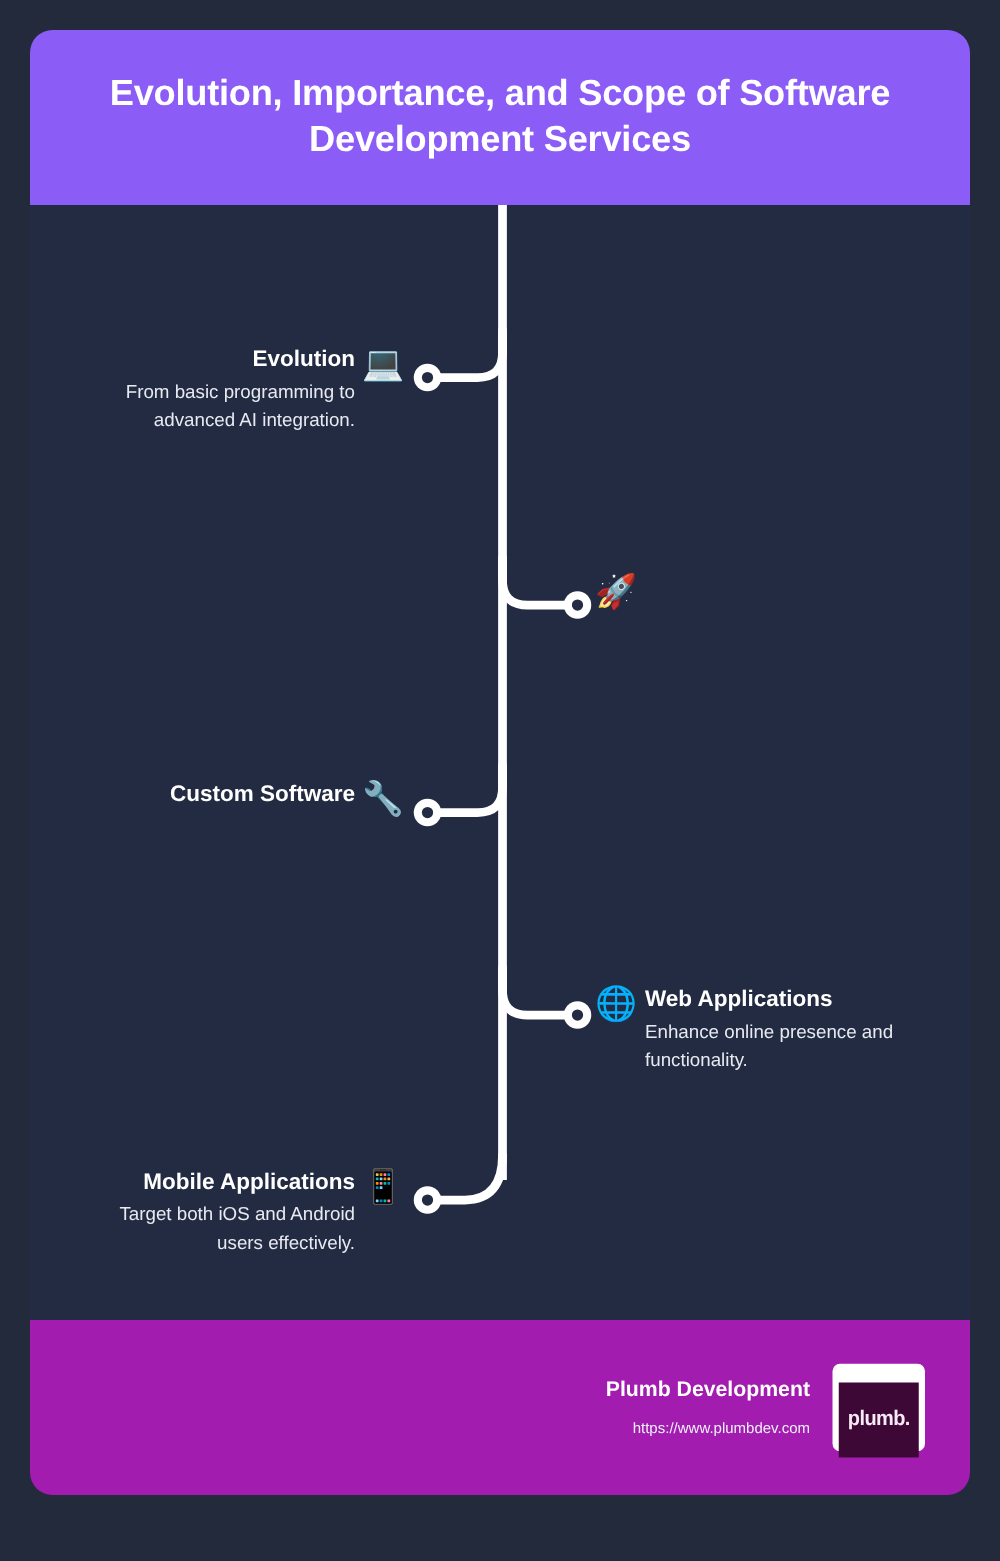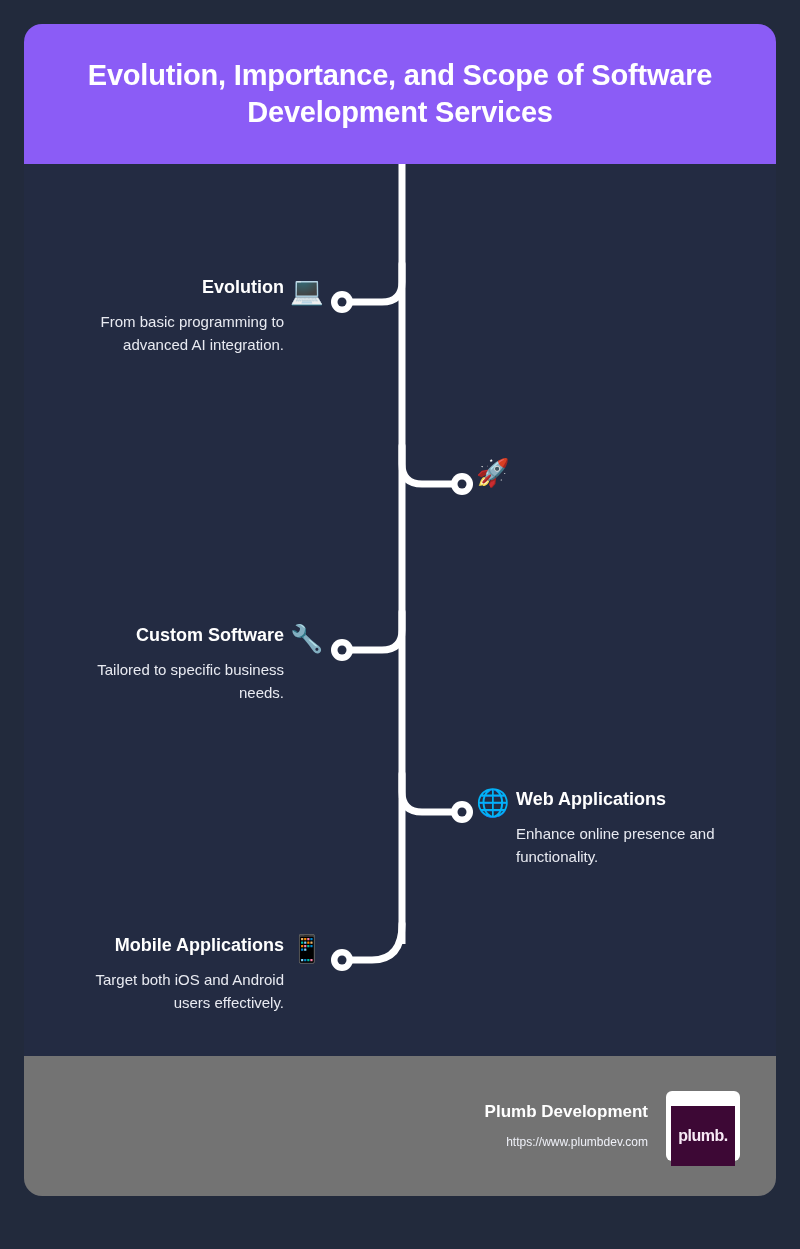--- a/index.html
+++ b/index.html
@@ -95,21 +95,21 @@
     color: #ffffff;
     font-size: 18px;
     font-weight: bold;
     line-height: 22px;
     white-space: nowrap;
   }
   .item-desc {
     color: #e8eaf1;
     font-size: 15px;
     line-height: 23px;
-    margin-top: 12px;
+    margin-top: 4px;
     max-width: 222px;
   }
 
   .item-emoji {
     font-size: 27px;
     line-height: 28px;
     width: 34px;
     height: 30px;
     display: flex;
     align-items: center;
@@ -119,21 +119,21 @@
   .item.left .item-emoji { margin-left: 6px; }
   .item.right .item-emoji { margin-right: 6px; }
 
   
   .footer {
     position: absolute;
     left: 0;
     top: 1032px;
     width: 752px;
     height: 140px;
-    background: #737373;
+    background: #a21caf;
     border-radius: 0 0 18px 18px;
     display: flex;
     align-items: center;
     justify-content: flex-end;
     box-sizing: border-box;
     padding-right: 36px;
   }
   .footer-text {
     display: flex;
     flex-direction: column;
@@ -231,21 +231,20 @@
       <div class="item-emoji">💻</div>
     </div>
 
     <div class="item right" style="top:294px;">
       <div class="item-emoji">🚀</div>
     </div>
 
     <div class="item left" style="top:460px;">
       <div class="item-text">
         <div class="item-title">Custom Software</div>
-        <div class="item-desc">Tailored to specific business needs.</div>
       </div>
       <div class="item-emoji">🔧</div>
     </div>
 
     <div class="item right" style="top:624px;">
       <div class="item-emoji">🌐</div>
       <div class="item-text">
         <div class="item-title">Web Applications</div>
         <div class="item-desc">Enhance online presence and functionality.</div>
       </div>

